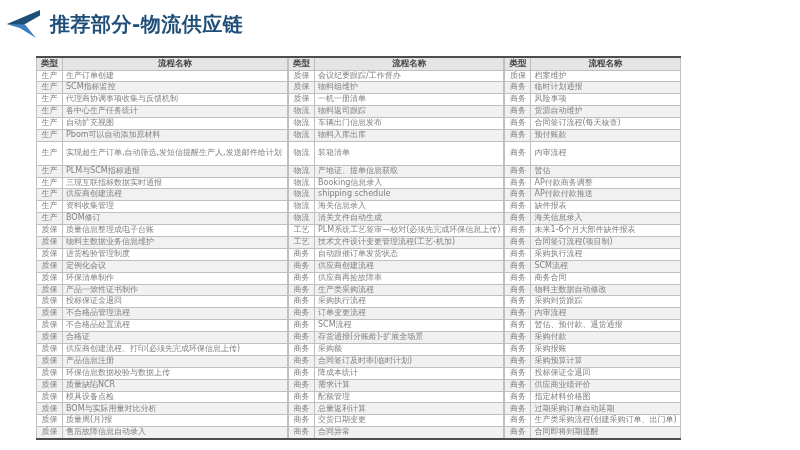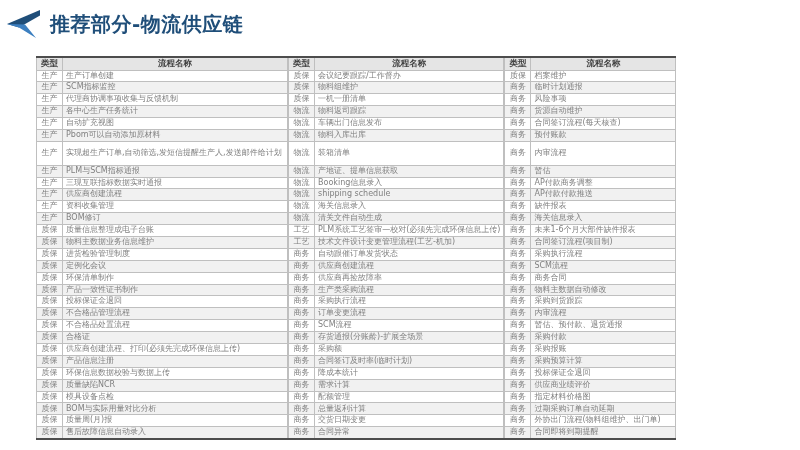--- a/index.html
+++ b/index.html
@@ -446,21 +446,21 @@
           <tr>
             <td class="type">商务</td>
             <td class="pname">指定材料价格图</td>
           </tr>
           <tr>
             <td class="type">商务</td>
             <td class="pname">过期采购订单自动延期</td>
           </tr>
           <tr>
             <td class="type">商务</td>
-            <td class="pname">外协出门流程(物料组维护、出门单)</td>
+            <td class="pname">生产类采购流程(创建采购订单、出门单)</td>
           </tr>
           <tr>
             <td class="type">商务</td>
             <td class="pname">合同即将到期提醒</td>
           </tr>
         </tbody>
     </table>
 
   </div>
 </div>

